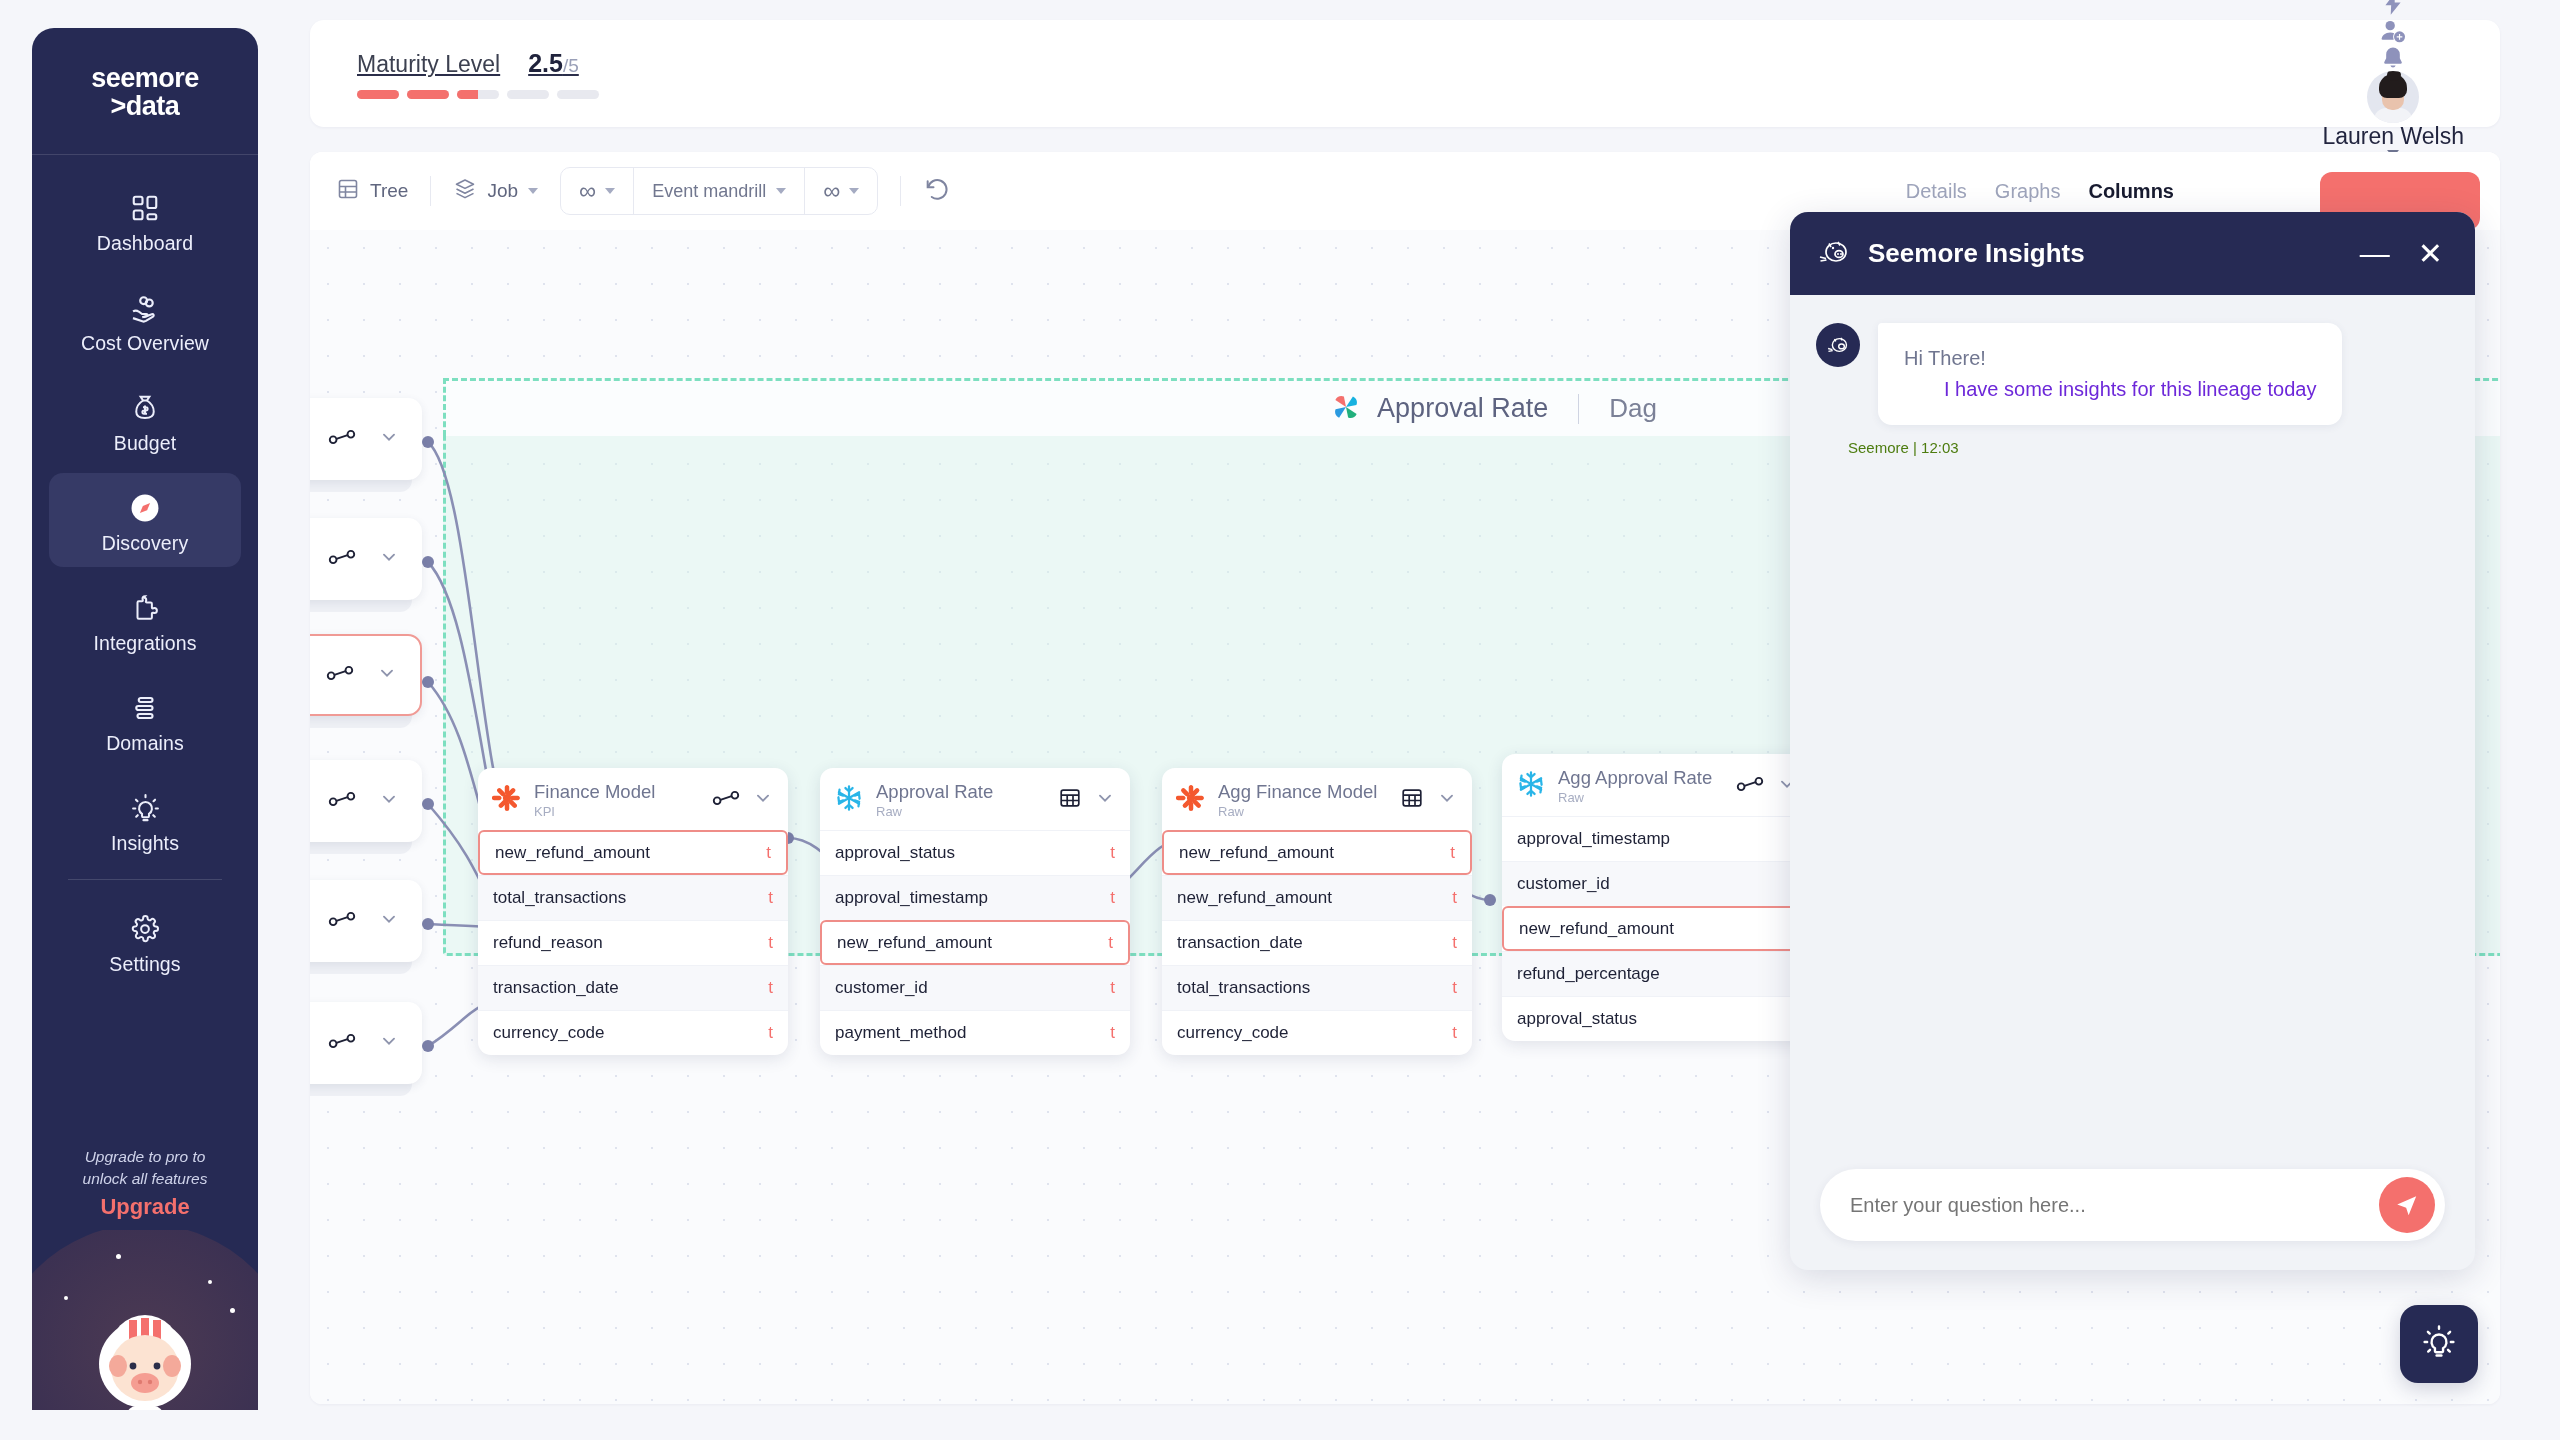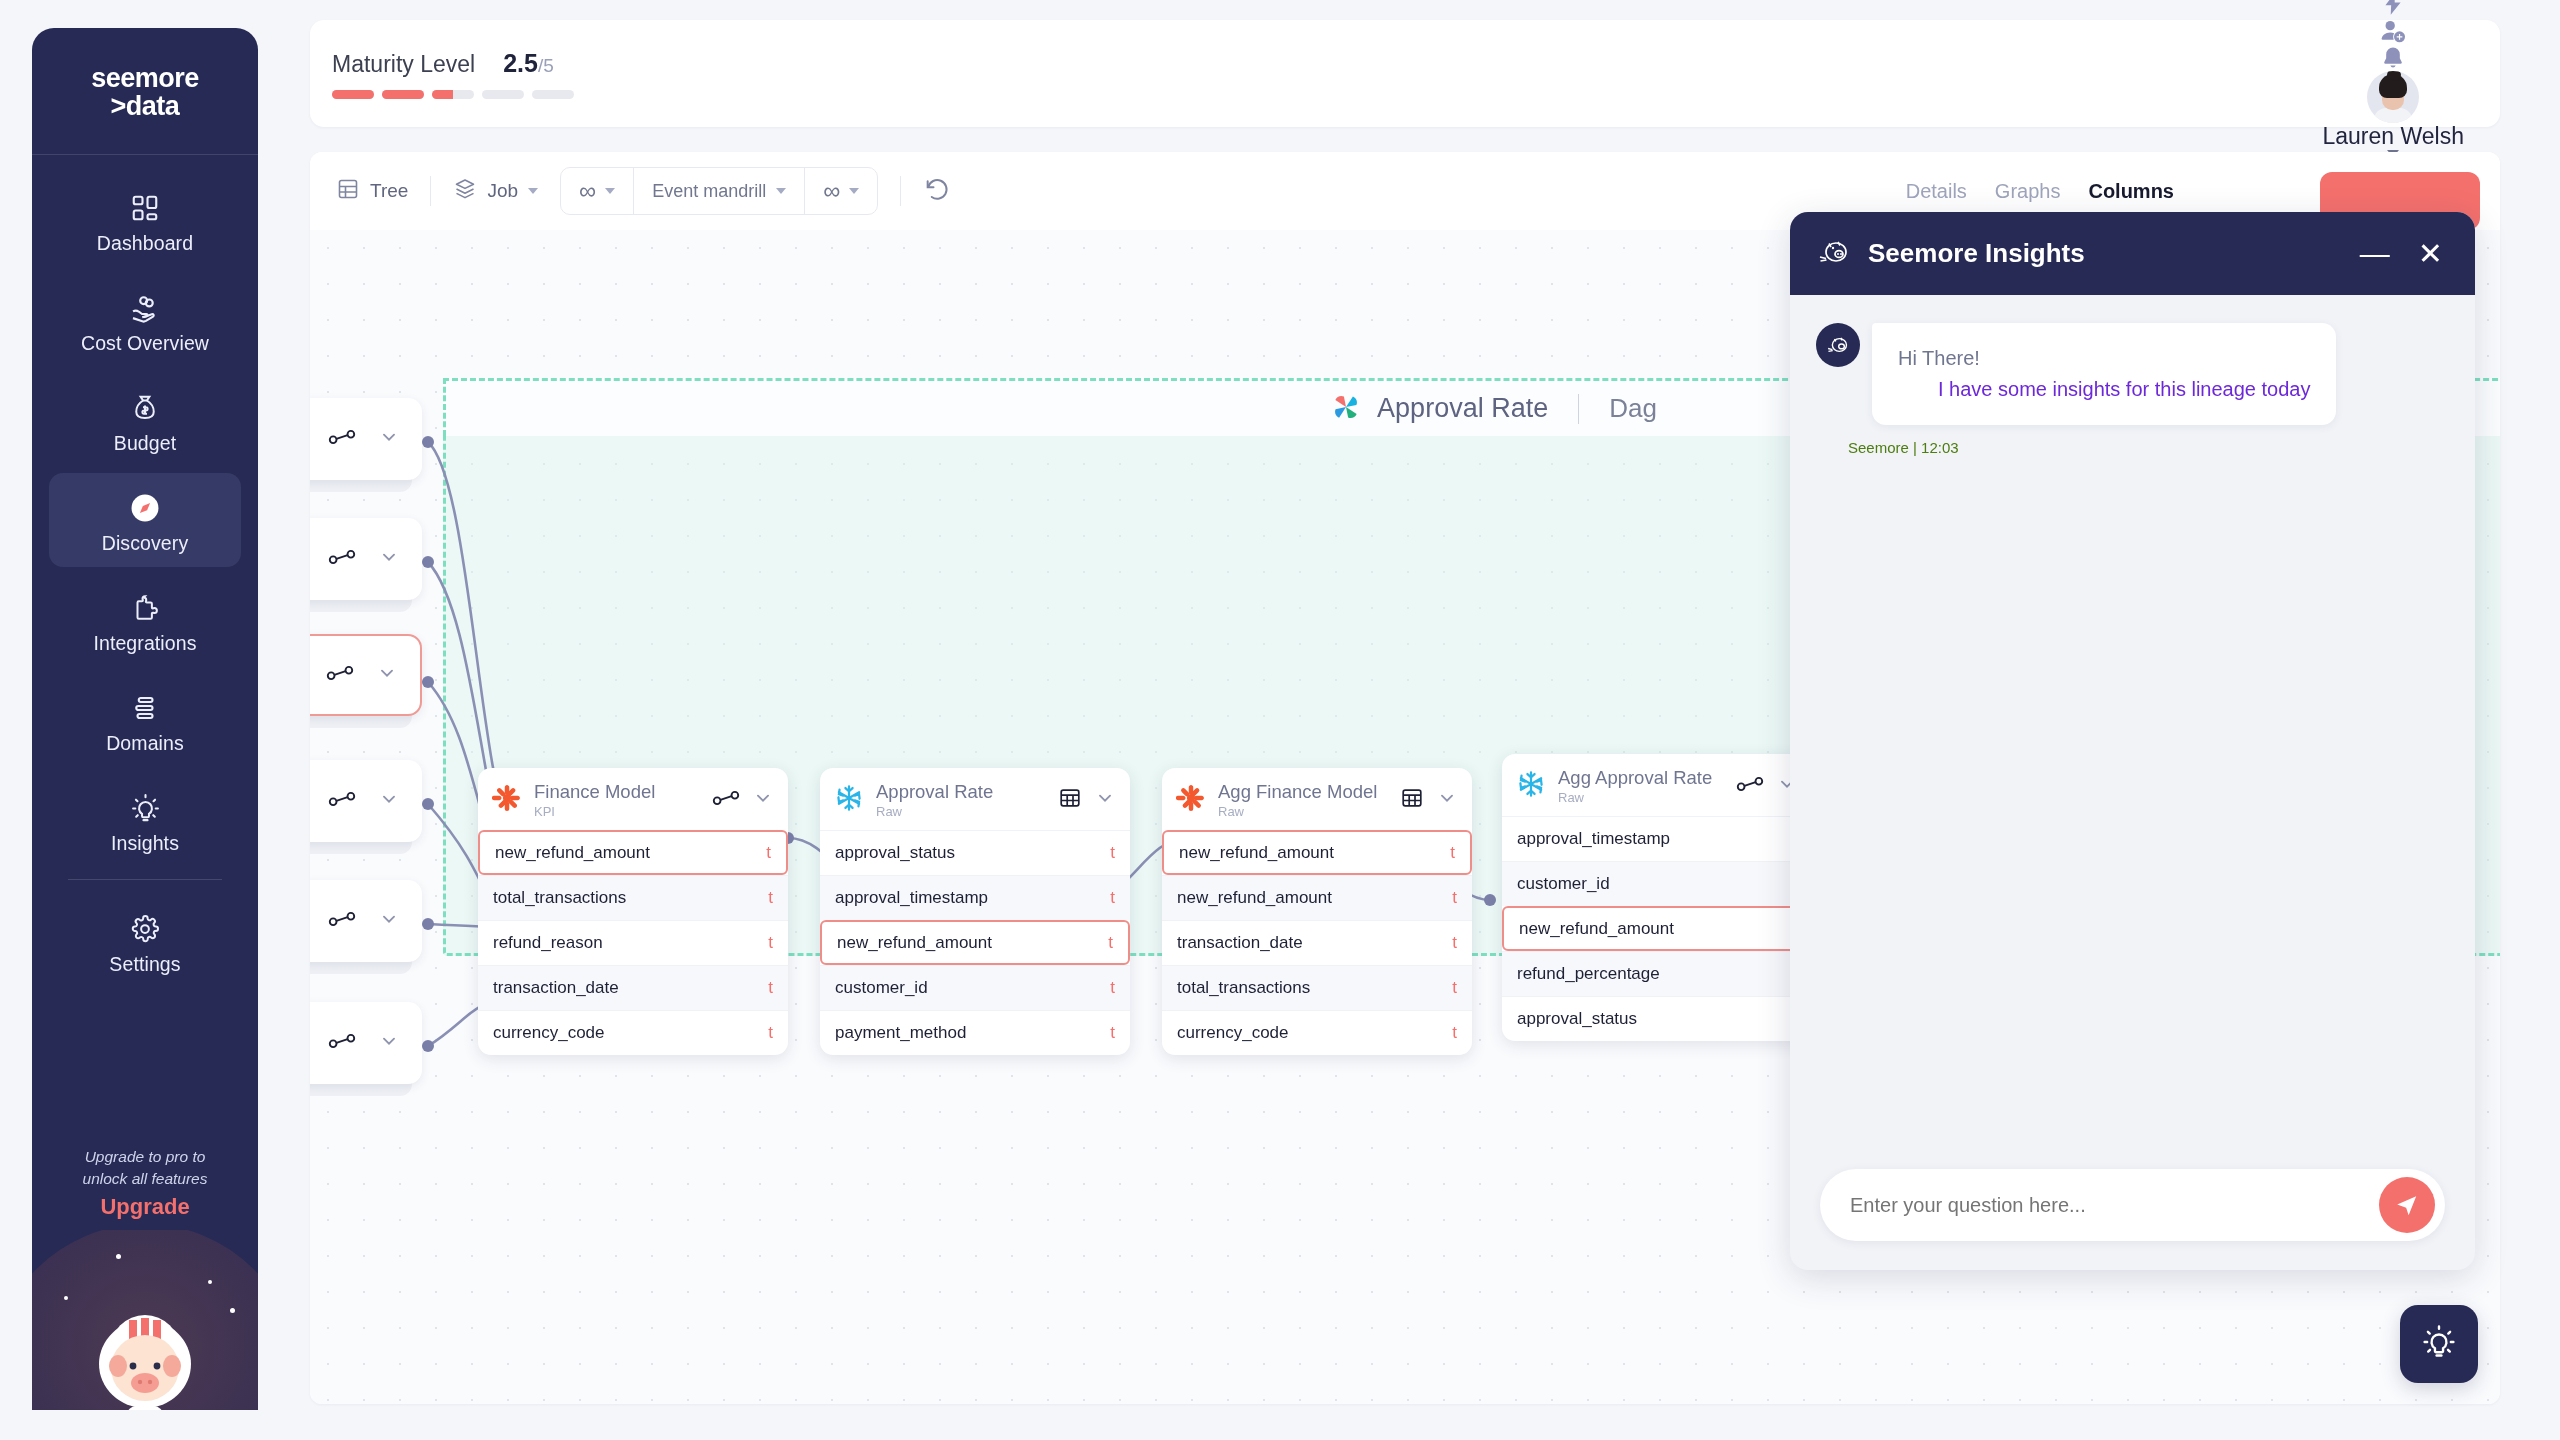--- a/index.html
+++ b/index.html
@@ -44,21 +44,21 @@
   .astro-bg { position:absolute; left:-40px; bottom:-120px; width:306px; height:306px; border-radius:50%;
               background:radial-gradient(circle at 50% 40%, #4c3a53 0%, #3a3052 60%, #2e2e57 100%); }
   .star { position:absolute; background:#fff; border-radius:50%; }
 
   
   .topbar {
     position:absolute; left:310px; top:20px; width:2190px; height:107px;
     background:#fff; border-radius:14px; box-shadow:0 1px 3px rgba(40,45,90,.05);
     display:flex; align-items:center;
   }
-  .maturity { margin-left:22px; }
+  .maturity { margin-left:47px;text-decoration:underline; }
   .maturity-row { display:flex; align-items:baseline; gap:28px; }
   .maturity-label { font-size:23px; color:#3c4050; }
   .maturity-score { font-size:25px; font-weight:bold; color:#20233c; }
   .maturity-score .den { font-size:19px; font-weight:normal; color:#9aa0b8; }
   .mat-bars { display:flex; gap:8px; margin-top:12px; }
   .mat-bar { width:42px; height:9px; border-radius:5px; background:#e8e9ef; position:relative; overflow:hidden; }
   .mat-bar .fill { position:absolute; left:0; top:0; bottom:0; background:#f4706d; }
 
   .top-right { margin-left:auto; display:flex; align-items:center; padding-right:36px;flex-direction:column; }
   .top-ico { cursor:pointer; display:flex; }
@@ -141,21 +141,21 @@
   .chat {
     position:absolute; left:1790px; top:212px; width:685px; height:1058px;
     background:#f1f3f7; border-radius:18px; overflow:hidden;
     box-shadow:0 8px 34px rgba(40,45,90,.16); z-index:20;
   }
   .chat-head { height:83px; background:#262a54; display:flex; align-items:center; padding:0 26px; gap:16px; }
   .chat-title { color:#fff; font-size:26px; font-weight:bold; flex:1; }
   .chat-min { color:#fff; font-size:30px; cursor:pointer; line-height:1; padding:0 6px;}
   .chat-close { color:#fff; font-size:30px; cursor:pointer; line-height:1; padding:0 6px;}
   .chat-body { padding:28px 26px; height:calc(100% - 83px - 130px); }
-  .msg-row { display:flex; gap:12px; align-items:flex-start; }
+  .msg-row { display:flex; gap:18px; align-items:flex-start; }
   .bot-av { width:44px; height:44px; border-radius:50%; background:#262a54; flex:0 0 auto;
             display:flex; align-items:center; justify-content:center; }
   .bubble { background:#fff; border-radius:4px 14px 14px 14px; padding:20px 26px; max-width:510px;
             box-shadow:0 2px 8px rgba(45,52,94,.07); }
   .bubble .b1 { font-size:20px; color:#707690; line-height:1.55; }
   .bubble .b2 { font-size:20px; color:#6d28d9; line-height:1.55;margin-left:40px; }
   .msg-meta { font-size:15px; color:#4d7c0f; margin:14px 0 0 32px; }
   .chat-foot { position:absolute; left:0; right:0; bottom:0; height:130px; display:flex; align-items:center; padding:0 30px; }
   .chat-input-wrap { flex:1; height:72px; background:#fff; border-radius:36px; display:flex; align-items:center;
                      padding:0 10px 0 30px; box-shadow:0 2px 10px rgba(45,52,94,.08); }

